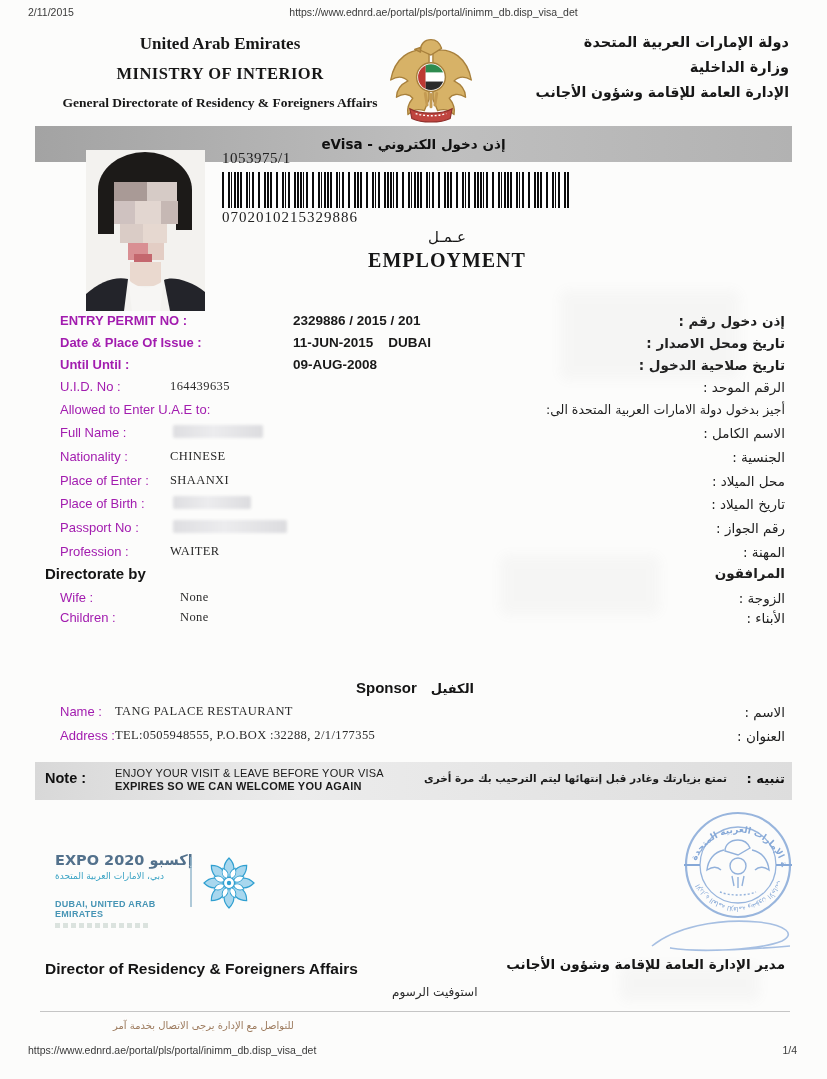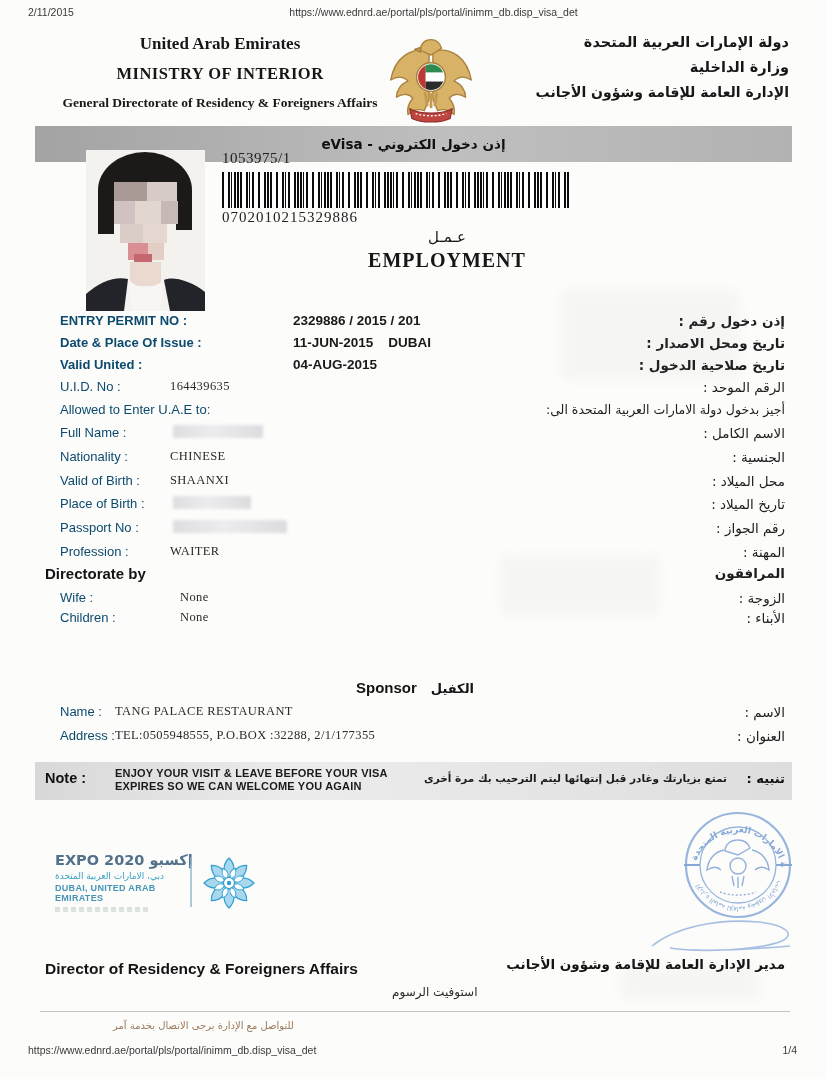--- a/index.html
+++ b/index.html
@@ -34,47 +34,47 @@
            background-image:
              repeating-linear-gradient(90deg,#0c0c0c 0 2px,rgba(0,0,0,0) 2px 6px),
              repeating-linear-gradient(90deg,#0c0c0c 0 1px,rgba(0,0,0,0) 1px 9px),
              repeating-linear-gradient(90deg,#0c0c0c 0 2px,rgba(0,0,0,0) 2px 15px);}
   .barcode-number{left:222px;top:209px;font-family:"Liberation Serif",serif;font-size:15px;letter-spacing:1px;color:#222;}
   .visa-type{left:327px;top:228px;width:240px;text-align:center;}
   .visa-type .ar{font-family:"DejaVu Sans",sans-serif;font-weight:normal;font-size:15px;color:#161616;}
   .visa-type .en{font-family:"Liberation Serif",serif;font-weight:bold;font-size:20px;letter-spacing:1px;color:#161616;margin-top:3px;}
   
   .row{position:absolute;left:0;right:0;height:18px;}
-  .lbl{position:absolute;left:45px;font-size:13px;color:#0c4a6e;padding-left:15px;}
+  .lbl{position:absolute;left:45px;font-size:13px;color:#a21caf;padding-left:15px;}
   .b{font-weight:bold;}
   .val-c{position:absolute;left:293px;width:200px;text-align:left;font-weight:bold;font-size:13.5px;color:#191919;white-space:pre;}
   .val-s{position:absolute;left:170px;font-family:"Liberation Serif",serif;font-size:12.5px;letter-spacing:.4px;color:#2a2a2a;}
   .ar-lbl{position:absolute;right:42px;direction:rtl;font-family:"DejaVu Sans",sans-serif;font-size:13.5px;color:#1d1d1d;white-space:nowrap;}
   .ar-sm{font-size:12.5px;}
   .blurbox{position:absolute;top:0;height:13px;border-radius:2px;filter:blur(1.6px);
            background:linear-gradient(90deg,#dedee1,#ececee 45%,#dcdcdf);}
   
   .sec-h-en{position:absolute;left:45px;font-weight:bold;font-size:15px;color:#141414;}
   .sponsor-h{left:300px;top:679px;width:230px;display:flex;justify-content:center;gap:14px;align-items:baseline;}
   .sponsor-h .en{font-weight:bold;font-size:15px;color:#141414;}
   .sponsor-h .arh{font-family:"DejaVu Sans",sans-serif;font-weight:bold;font-size:13px;color:#141414;}
   .val-sp{position:absolute;left:115px;font-family:"Liberation Serif",serif;font-size:12.5px;letter-spacing:.4px;color:#2a2a2a;}
   
   .note-band{left:35px;top:762px;width:757px;height:38px;
              background:linear-gradient(90deg,#d8d8d8,#ececec 35%,#e3e3e3 75%,#dddddd);}
   .note-lbl{left:45px;top:770px;font-weight:bold;font-size:14.5px;color:#111;}
-  .note-l1{left:115px;top:767px;font-weight:bold;font-size:11px;letter-spacing:.2px;color:#1a1a1a;}
+  .note-l1{left:115px;top:767px;font-weight:normal;font-size:11px;letter-spacing:.2px;color:#1a1a1a;}
   .note-l2{left:115px;top:780px;font-weight:bold;font-size:11px;letter-spacing:.2px;color:#1a1a1a;}
   .note-ar{right:100px;top:772px;direction:rtl;font-family:"DejaVu Sans",sans-serif;font-weight:bold;font-size:10.5px;color:#1a1a1a;}
   .note-ar-lbl{right:42px;top:771px;direction:rtl;font-family:"DejaVu Sans",sans-serif;font-weight:bold;font-size:13px;color:#111;}
   
   .expo{left:55px;top:852px;width:132px;}
   .expo .t{font-family:"DejaVu Sans",sans-serif;font-weight:bold;font-size:14.5px;color:#53718c;white-space:nowrap;}
   .expo .s1{font-family:"DejaVu Sans",sans-serif;font-size:9px;color:#3aa3c4;margin-top:3px;}
-  .expo .s2{font-size:9px;letter-spacing:.3px;color:#4795b5;font-weight:bold;margin-top:2px;}
+  .expo .s2{font-size:9px;letter-spacing:.3px;color:#4795b5;font-weight:bold;margin-top:18px;}
   .expo .faint{width:96px;height:5px;margin-top:4px;opacity:.35;
                background:repeating-linear-gradient(90deg,#9db3a8 0 5px,rgba(0,0,0,0) 5px 8px);}
   .expo-divider{left:190px;top:857px;width:1.5px;height:50px;background:#8fb3c9;opacity:.7;}
   
   .stamp{left:668px;top:790px;opacity:.9;}
   .signature{left:642px;top:912px;opacity:.85;}
   .director-en{left:45px;top:960px;font-weight:bold;font-size:15.5px;color:#141414;}
   .director-ar{right:42px;top:956px;direction:rtl;font-family:"DejaVu Sans",sans-serif;font-weight:bold;font-size:13.5px;color:#141414;}
   .fees-ar{left:392px;top:985px;direction:rtl;font-family:"DejaVu Sans",sans-serif;font-size:12px;color:#2b2b2b;}
   .bottom-divider{left:40px;top:1011px;width:750px;height:1px;background:#c5c5c5;}
@@ -168,22 +168,22 @@
     <span class="lbl b">ENTRY PERMIT NO :</span>
     <span class="val-c">2329886 / 2015 / 201</span>
     <span class="ar-lbl b">إذن دخول رقم :</span>
   </div>
   <div class="row" style="top:335px">
     <span class="lbl b">Date &amp; Place Of Issue :</span>
     <span class="val-c">11-JUN-2015    DUBAI</span>
     <span class="ar-lbl b">تاريخ ومحل الاصدار :</span>
   </div>
   <div class="row" style="top:357px">
-    <span class="lbl b">Valid United :</span>
-    <span class="val-c">04-AUG-2015</span>
+    <span class="lbl b">Until Until :</span>
+    <span class="val-c">09-AUG-2008</span>
     <span class="ar-lbl b">تاريخ صلاحية الدخول :</span>
   </div>
   <div class="row" style="top:379px">
     <span class="lbl">U.I.D. No :</span>
     <span class="val-s">164439635</span>
     <span class="ar-lbl">الرقم الموحد :</span>
   </div>
   <div class="row" style="top:402px">
     <span class="lbl">Allowed to Enter U.A.E to:</span>
     <span class="ar-lbl ar-sm">أجيز بدخول دولة الامارات العربية المتحدة الى:</span>
@@ -192,21 +192,21 @@
     <span class="lbl">Full Name :</span>
     <span class="blurbox" style="left:173px;width:90px"></span>
     <span class="ar-lbl">الاسم الكامل :</span>
   </div>
   <div class="row" style="top:449px">
     <span class="lbl">Nationality :</span>
     <span class="val-s">CHINESE</span>
     <span class="ar-lbl">الجنسية :</span>
   </div>
   <div class="row" style="top:473px">
-    <span class="lbl">Valid of Birth :</span>
+    <span class="lbl">Place of Enter :</span>
     <span class="val-s">SHAANXI</span>
     <span class="ar-lbl">محل الميلاد :</span>
   </div>
   <div class="row" style="top:496px">
     <span class="lbl">Place of Birth :</span>
     <span class="blurbox" style="left:173px;width:78px"></span>
     <span class="ar-lbl">تاريخ الميلاد :</span>
   </div>
   <div class="row" style="top:520px">
     <span class="lbl">Passport No :</span>

